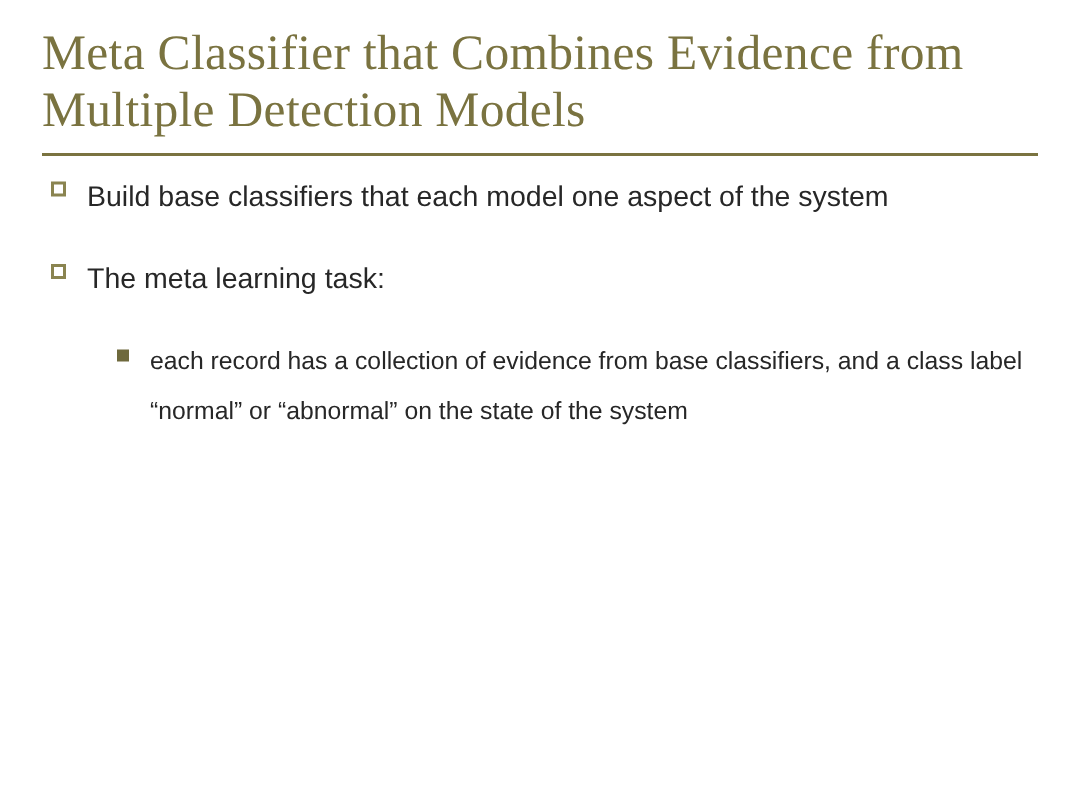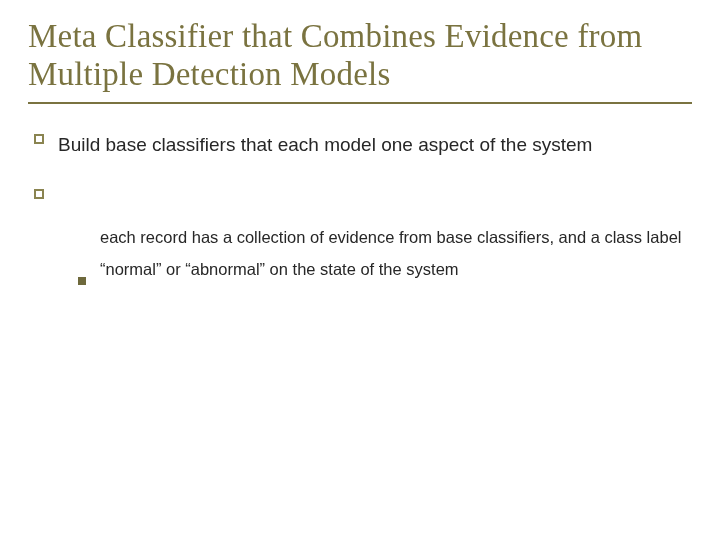--- a/index.html
+++ b/index.html
@@ -1,44 +1,45 @@
 <!DOCTYPE html>
 <html><head>
 <meta charset="utf-8">
 <style>
   * { margin: 0; padding: 0; box-sizing: border-box; }
   html, body { width: 720px; height: 540px; background: #fff; font-family: Verdana, Geneva, sans-serif; color: #333; }
   .slide { width: 720px; height: 469px; padding: 18px 28px 20px 28px; position: relative; }
   .title { font-family: "Times New Roman", Times, serif; font-size: 33px; line-height: 1.15; color: #7a7340; font-weight: 400; letter-spacing: 0.2px; }
   .rule { margin-top: 8px; height: 2px; background: #7a7340; width: 100%; }
-  .content { margin-top: 24px; padding-left: 6px; }
+  .content { margin-top: 11px; padding-left: 6px; }
   .bullet1 { display: flex; align-items: flex-start; margin-bottom: 22px; }
   .sq { width: 10px; height: 10px; border: 2px solid #8a8450; flex: 0 0 auto; margin-top: 6px; margin-right: 14px; }
   .bullet1 > .txt { font-size: 19px; line-height: 1.75; color: #272727; }
   .sub { margin: 10px 0 18px 44px; }
-  .bullet2 { display: flex; align-items: flex-end; }
+  .bullet2 { display: flex; align-items: flex-start; }
   .sqf { width: 8px; height: 8px; background: #6e693c; flex: 0 0 auto; margin-top: 8px; margin-right: 14px; }
   .bullet2 > .txt { font-size: 16.5px; line-height: 1.95; color: #272727; }
 </style>
 </head>
 <body>
 
 <div class="slide">
   <div class="title">Meta Classifier that Combines Evidence from Multiple Detection Models</div>
   <div class="rule"></div>
 
   <div class="content">
 
     <div class="bullet1">
       <span class="sq"></span>
       <span class="txt">Build base classifiers that each model one aspect of the system</span>
     </div>
 
     <div class="bullet1">
       <span class="sq"></span>
+      <span class="txt">The meta learning task:</span>
     </div>
     <div class="sub">
       <div class="bullet2">
         <span class="sqf"></span>
         <span class="txt">each record has a collection of evidence from base classifiers, and a class label “normal” or “abnormal” on the state of the system</span>
       </div>
     </div>
 
 
   </div>

